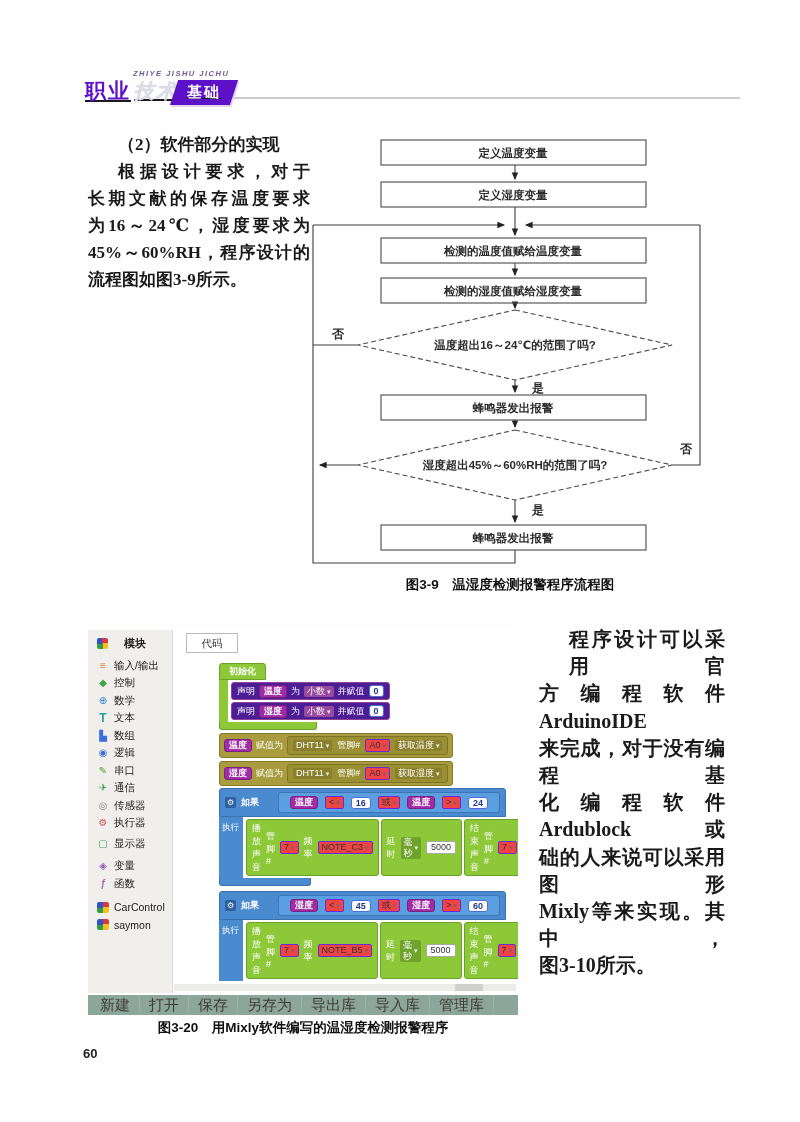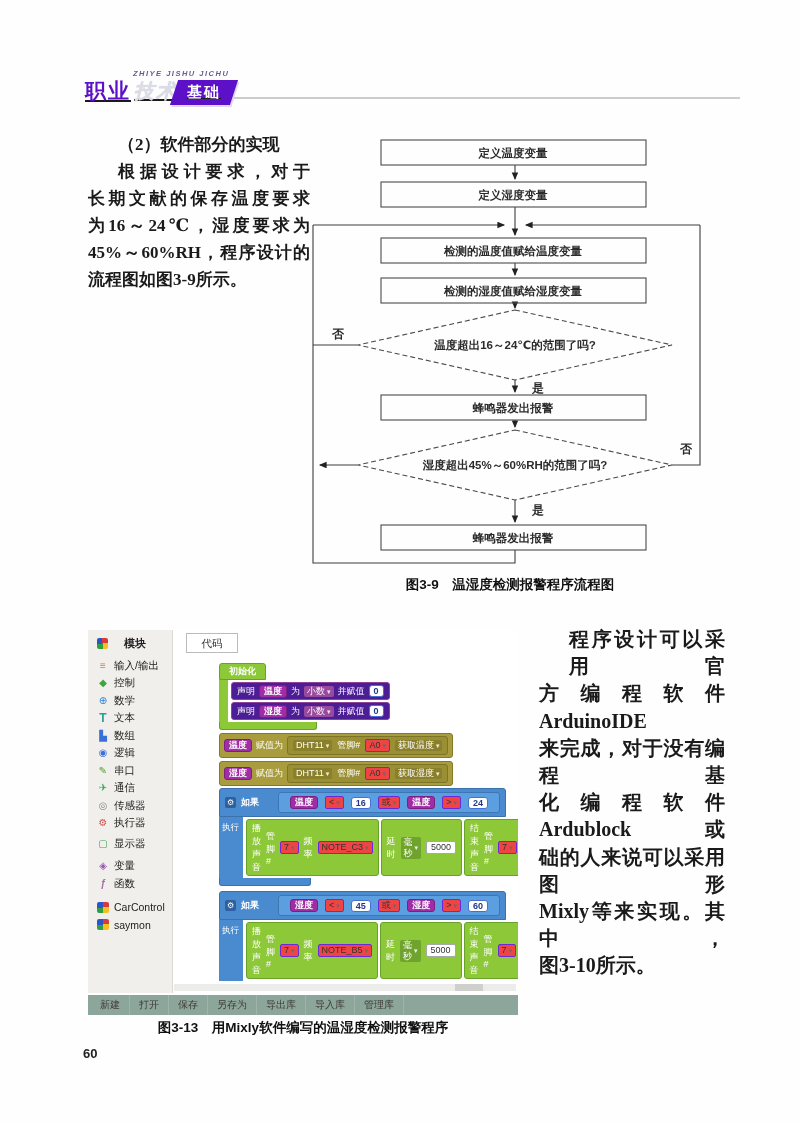--- a/index.html
+++ b/index.html
@@ -94,21 +94,21 @@
         padding:3px 11px;margin-left:14px;font-weight:400;}
   .if-body{position:relative;border-left:24px solid #4a8bd0;padding:2px 0 2px 3px;display:flex;gap:2px;}
   .do-lab{position:absolute;left:-21px;top:5px;color:#fff;font-size:8.5px;}
   .g-row{display:flex;align-items:center;gap:5px;background:#8cc837;border:1px solid #69a22a;border-radius:3px;
          padding:1.5px 5px;width:fit-content;}
   .if-foot{width:90px;height:7px;background:#4a8bd0;border:1px solid #3a70ab;border-top:none;border-radius:0 0 3px 3px;}
 
   .hscroll{position:absolute;left:86px;right:2px;bottom:24px;height:7px;background:#ececea;}
   .hthumb{position:absolute;right:33px;width:28px;height:7px;background:#cfcfcc;}
   .mx-toolbar{position:absolute;left:0;right:0;bottom:0;height:20px;background:#8ca69b;display:flex;align-items:stretch;}
-  .tb{padding:0 9px;border-right:1px solid #9eb3aa;font-size:10px;color:#3f3a35;line-height:20px;white-space:nowrap;}
+  .tb{padding:0 9px;border-right:1px solid #9eb3aa;font-size:15px;color:#3f3a35;line-height:20px;white-space:nowrap;}
   .tb:first-child{padding-left:12px;}
 </style>
 </head>
 <body>
 
 <div class="page">
 
   <div class="pinyin">ZHIYE JISHU JICHU</div>
   <div class="hline"></div>
   <div class="logo">
@@ -385,21 +385,21 @@
     <div class="mx-toolbar">
       <span class="tb">新建</span>
       <span class="tb">打开</span>
       <span class="tb">保存</span>
       <span class="tb">另存为</span>
       <span class="tb">导出库</span>
       <span class="tb">导入库</span>
       <span class="tb">管理库</span>
     </div>
   </div>
-  <div class="cap cap-mixly">图3-13　用Mixly软件编写的温湿度检测报警程序</div>
+  <div class="cap cap-mixly">图3-20　用Mixly软件编写的温湿度检测报警程序</div>
 
   <div class="outro">
     <div class="j ind">程序设计可以采用官</div>
     <div class="j">方编程软件ArduinoIDE</div>
     <div class="j">来完成，对于没有编程基</div>
     <div class="j">化编程软件Ardublock或</div>
     <div class="j">础的人来说可以采用图形</div>
     <div class="j">Mixly等来实现。其中，</div>
     <div class="ln">图3-10所示。</div>
   </div>

